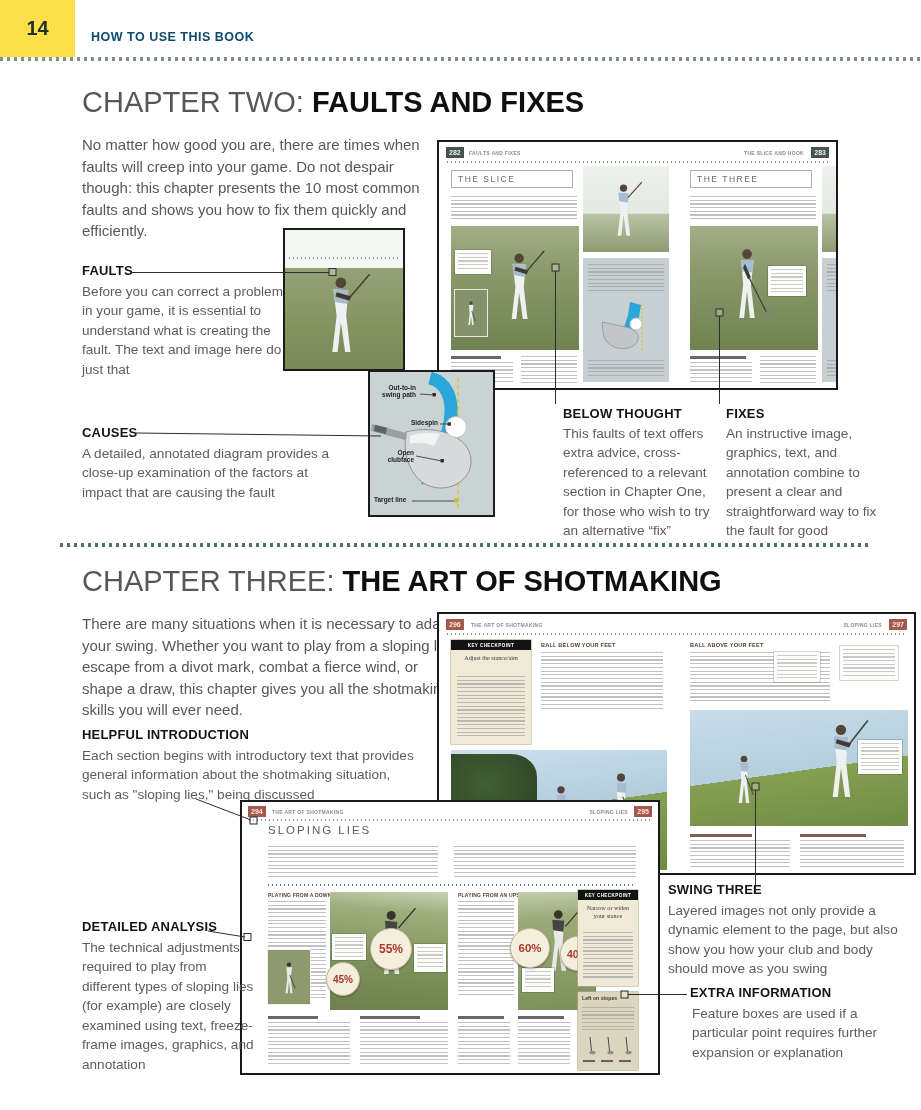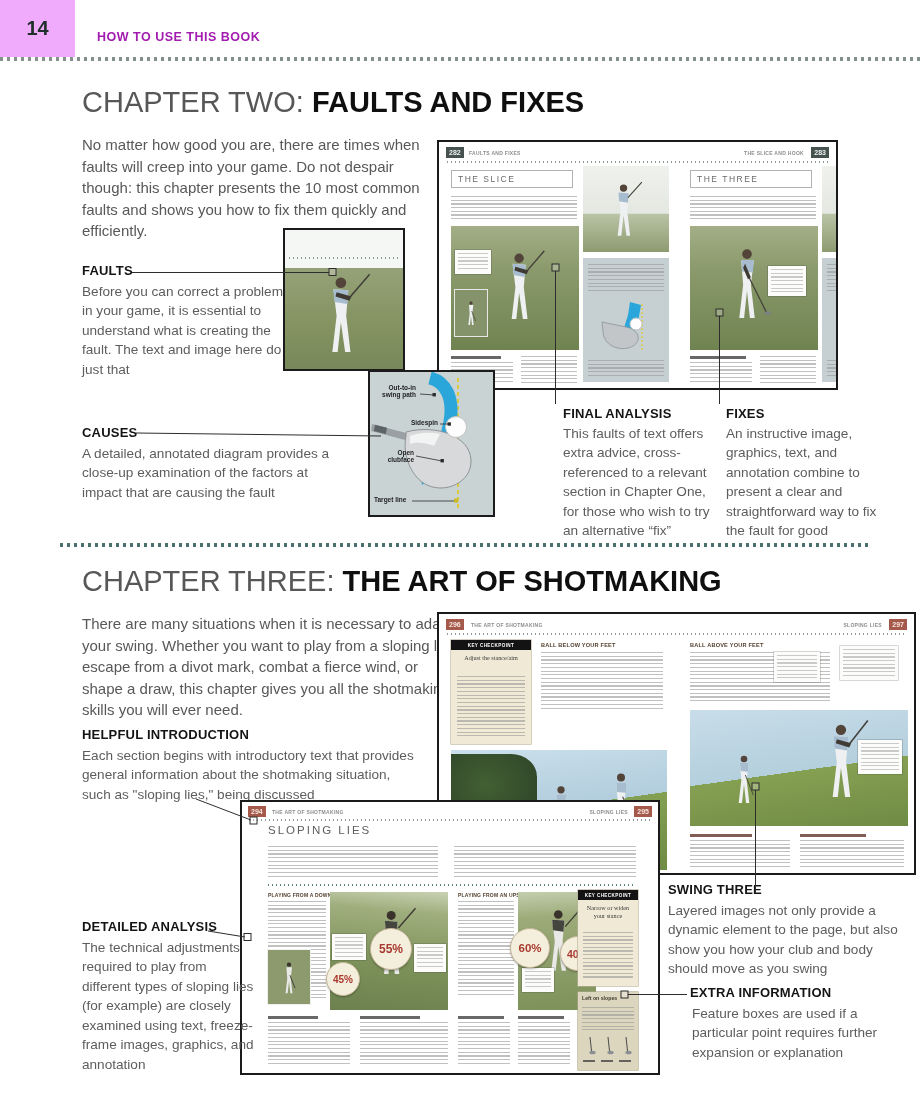--- a/index.html
+++ b/index.html
@@ -44,24 +44,24 @@
   .ph-pale{background:linear-gradient(180deg,#eff1ed 0%,#e4e8e1 55%,#b9c3a6 56%,#8e9b70 100%)}
   .ph-hill{background:linear-gradient(172deg,#cbe0ec 0%,#b2cddd 48%,#84a053 48%,#6f8b44 100%)}
   .ph-slope{background:linear-gradient(185deg,#c9d2b4 0%,#9fae7d 18%,#7d915a 60%,#6d8150 100%)}
   .diaglabel{position:absolute;font-size:6.5px;font-weight:bold;line-height:1.12;color:#232323;text-align:right}
   .connectors{position:absolute;left:0;top:0;z-index:9;pointer-events:none}
   .gf{position:absolute}
 </style>
 </head>
 <body>
 
-<div class="abs" style="left:0;top:0;width:75px;height:57px;background:#f0abfc;display:flex;align-items:center;justify-content:center">
+<div class="abs" style="left:0;top:0;width:75px;height:57px;background:#fde047;display:flex;align-items:center;justify-content:center">
   <span style="font-size:20px;font-weight:bold;color:#20302c">14</span>
 </div>
-<div class="abs" style="left:97px;top:30px;font-size:12.5px;font-weight:bold;color:#a21caf;letter-spacing:.5px">HOW TO USE THIS BOOK</div>
+<div class="abs" style="left:91px;top:30px;font-size:12.5px;font-weight:bold;color:#0c4a6e;letter-spacing:.5px">HOW TO USE THIS BOOK</div>
 <div class="dots" style="left:0;top:57px;width:921px"></div>
 
 <div class="chap" style="left:82px;top:86px">
   <span class="lt">CHAPTER TWO:</span>
   <span class="bd">FAULTS AND FIXES</span>
 </div>
 <div class="intro" style="left:82px;top:134px;width:352px">No matter how good you are, there are times when faults will creep into your game. Do not despair though: this chapter presents the 10 most common faults and shows you how to fix them quickly and efficiently.</div>
 
 <div class="spread" style="left:437px;top:140px;width:401px;height:250px;z-index:1">
   <span class="pn t" style="left:7px;top:5px">282</span>
@@ -191,21 +191,21 @@
   </svg>
   <div class="diaglabel" style="left:4px;top:12px;width:42px">Out-to-in swing path</div>
   <div class="diaglabel" style="left:32px;top:47px;width:36px">Sidespin</div>
   <div class="diaglabel" style="left:8px;top:77px;width:36px">Open clubface</div>
   <div class="diaglabel" style="left:4px;top:124px;width:36px;text-align:left">Target line</div>
 </div>
 
 <div class="cl" style="left:82px;top:425px">CAUSES</div>
 <div class="ct" style="left:82px;top:444px;width:266px">A detailed, annotated diagram provides a close-up examination of the factors at impact that are causing the fault</div>
 
-<div class="cl" style="left:563px;top:406px">FINAL ANALYSIS</div>
+<div class="cl" style="left:563px;top:406px">BELOW THOUGHT</div>
 <div class="ct" style="left:563px;top:424px;width:152px">This faults of text offers extra advice, cross-referenced to a relevant section in Chapter One, for those who wish to try an alternative “fix”</div>
 <div class="cl" style="left:726px;top:406px">FIXES</div>
 <div class="ct" style="left:726px;top:424px;width:162px">An instructive image, graphics, text, and annotation combine to present a clear and straightforward way to fix the fault for good</div>
 
 <div class="dots teal" style="left:60px;top:543px;width:812px"></div>
 
 <div class="chap" style="left:82px;top:565px">
   <span class="lt">CHAPTER THREE:</span>
   <span class="bd">THE ART OF SHOTMAKING</span>
 </div>

